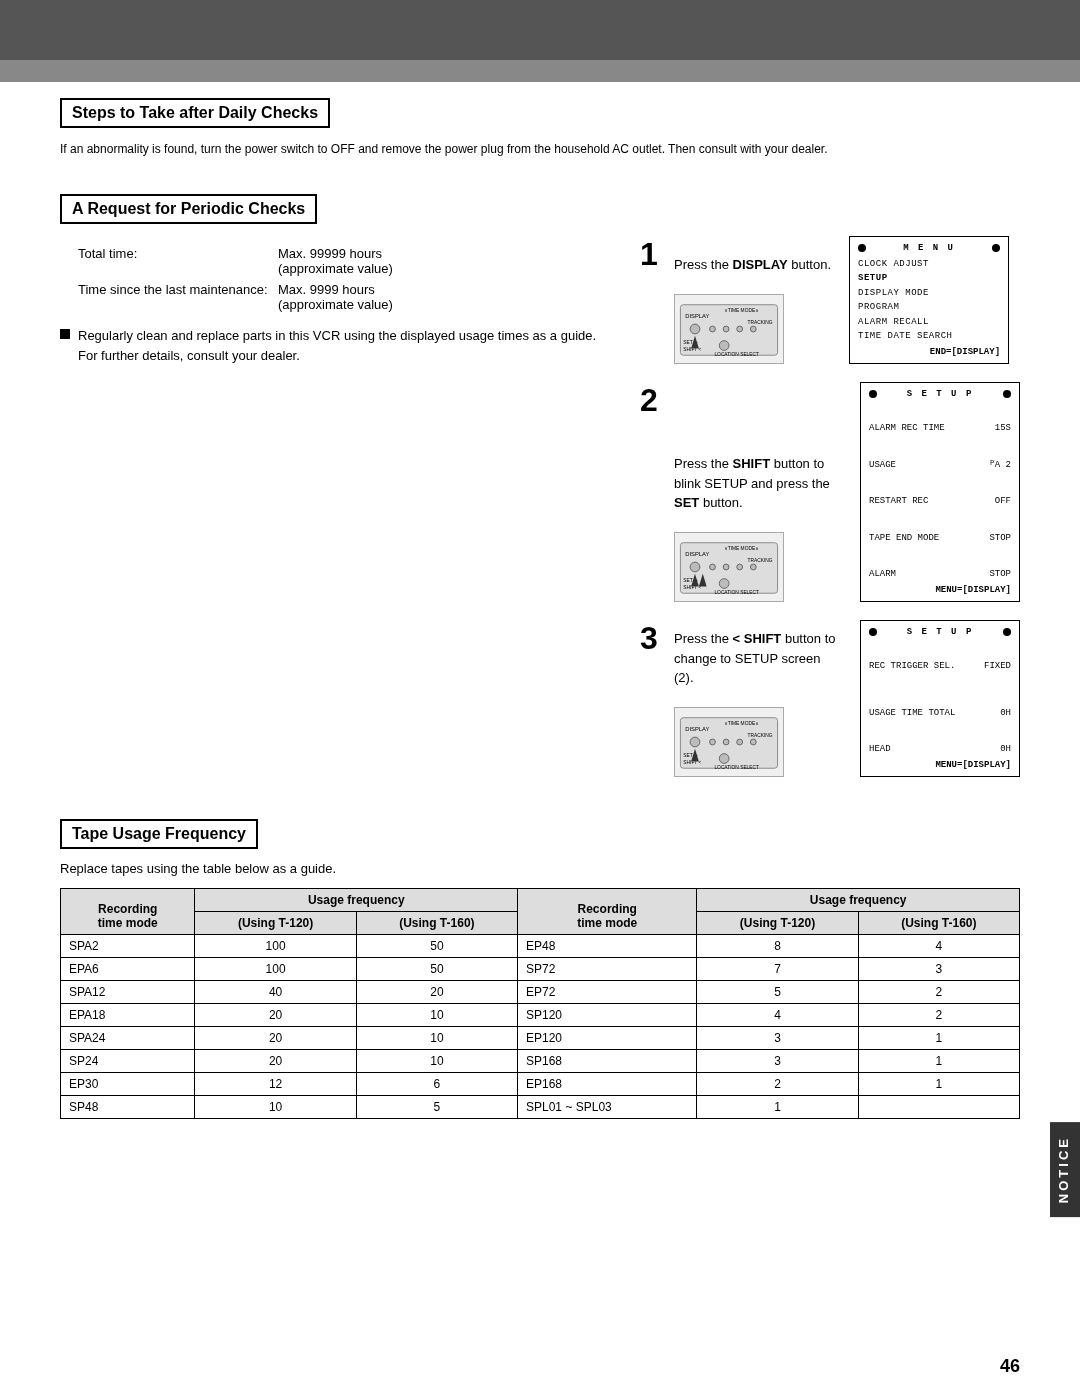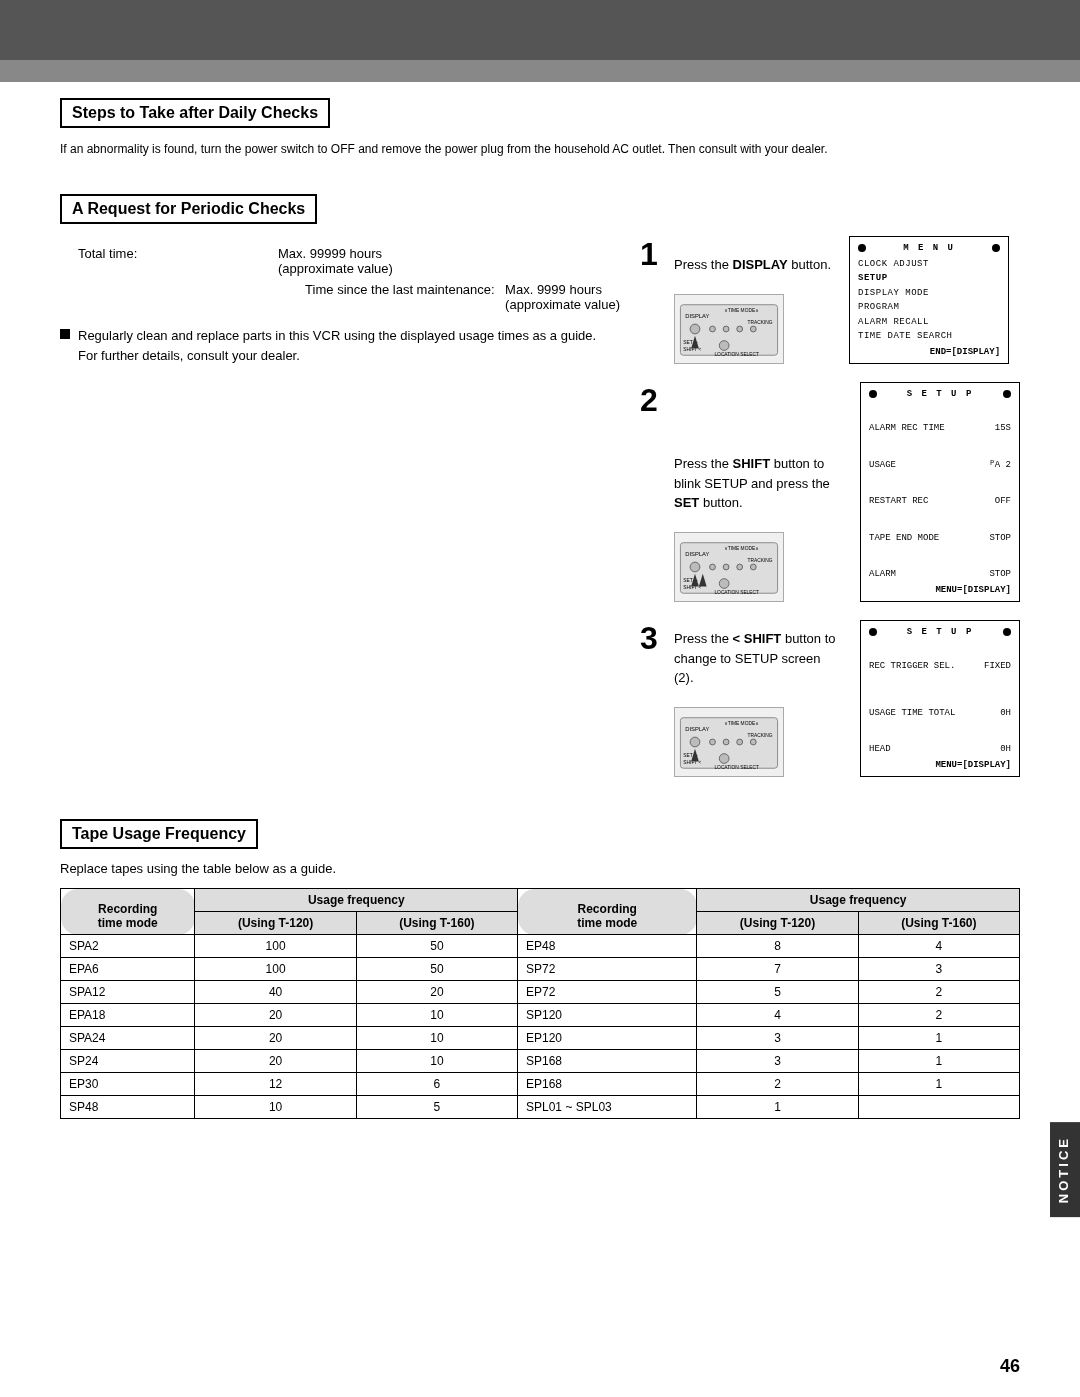--- a/index.html
+++ b/index.html
@@ -202,21 +202,20 @@
     }
 
     .tape-table th {
       background: #ddd;
       font-weight: bold;
     }
 
     .tape-table th.recording {
       text-align: center;
       vertical-align: bottom;
-      border-radius: 17px;
     }
 
     .tape-table td.left-label {
       text-align: left;
       border-radius: 7px;
     }
 
     .page-number {
       position: absolute;
       bottom: 20px;
@@ -285,21 +284,21 @@
 
 
       <div class="time-table">
         <div class="row">
           <span class="label">Total time:</span>
           <div>
             <div>Max. 99999 hours</div>
             <div>(approximate value)</div>
           </div>
         </div>
-        <div class="row" style="margin-top:6px;justify-content:flex-end;">
+        <div class="row" style="margin-top:6px;">
           <span class="label">Time since the last maintenance:</span>
           <div>
             <div>Max. 9999 hours</div>
             <div>(approximate value)</div>
           </div>
         </div>
       </div>
 
       <div class="bullet-item" style="margin-top:14px;">
         <div class="bullet-square"></div>

